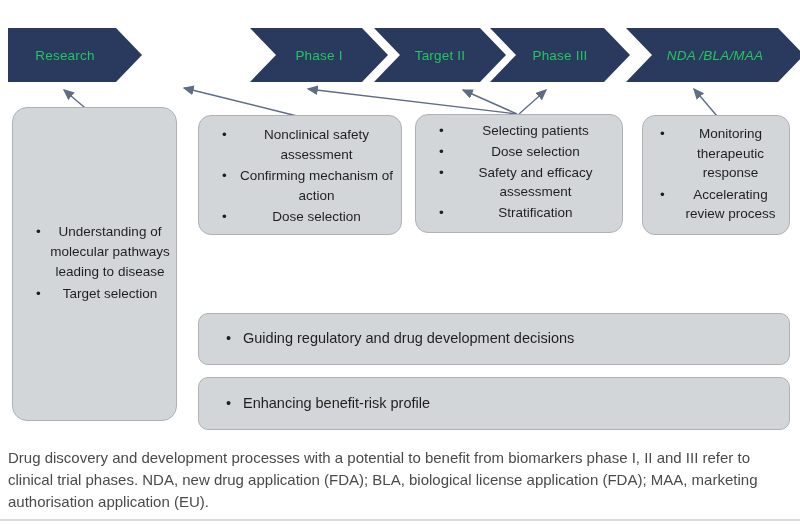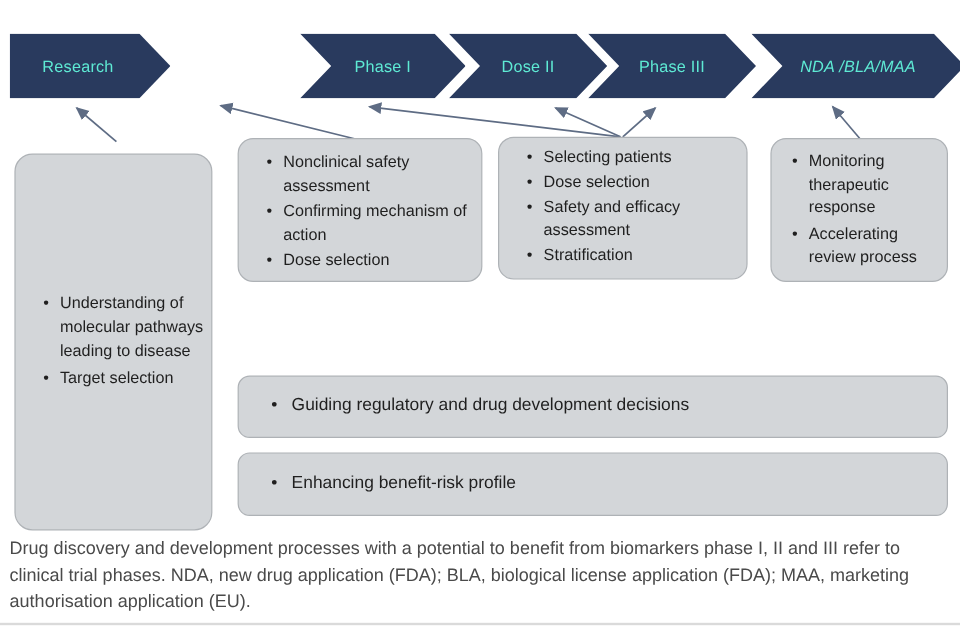--- a/index.html
+++ b/index.html
@@ -2,38 +2,38 @@
 <html><head>
 <meta charset="utf-8">
 <style>
   html,body{margin:0;padding:0;background:#ffffff;}
   .stage{
     position:relative;width:800px;height:524px;background:#ffffff;overflow:hidden;
     font-family:"Liberation Sans", sans-serif;
   }
   
   .chev{
-    position:absolute;top:28px;height:54px;background:#293a5e;color:#5eead4;
+    position:absolute;top:28px;height:54px;background:#293a5e;color:#22c55e;
     display:flex;align-items:center;justify-content:center;
     font-size:13.5px;letter-spacing:.2px;
     padding-left:26px;padding-right:26px;box-sizing:border-box;
   }
   .chev.first{clip-path:polygon(0 0, calc(100% - 26px) 0, 100% 50%, calc(100% - 26px) 100%, 0 100%);padding-left:6px;}
   .chev.mid{clip-path:polygon(0 0, calc(100% - 26px) 0, 100% 50%, calc(100% - 26px) 100%, 0 100%, 26px 50%);}
   
   .connectors{position:absolute;left:0;top:0;pointer-events:none;}
   
   .box{
     position:absolute;background:#d3d6d9;border:1px solid #aeb2b6;border-radius:13px;
     box-sizing:border-box;color:#1f1f1f;
   }
   .box ul{margin:0;padding:0;list-style:none;}
-  .box li{position:relative;padding-left:17px;margin:0 0 2px 0;}
+  .box li{position:relative;padding-left:17px;margin:0 0 2px 0;text-align:center;}
   .box li::before{content:"\2022";position:absolute;left:3px;top:0;}
-  .box-research{left:12px;top:128px;width:165px;height:314px;border-radius:15px;
+  .box-research{left:12px;top:107px;width:165px;height:314px;border-radius:15px;
     display:flex;align-items:center;font-size:13.5px;line-height:1.5;padding:10px 6px 10px 20px;}
   .box-nonclinical{left:198px;top:115px;width:204px;height:120px;
     font-size:13.5px;line-height:1.45;padding:9px 4px 4px 20px;}
   .box-clinical{left:415px;top:114px;width:208px;height:119px;
     font-size:13.5px;line-height:1.4;padding:7px 4px 4px 20px;}
   .box-nda{left:642px;top:115px;width:148px;height:120px;
     display:flex;align-items:center;font-size:13.5px;line-height:1.45;padding:6px 2px 6px 14px;}
   .box-wide{left:198px;width:592px;height:52px;border-radius:10px;
     display:flex;align-items:center;font-size:14.5px;padding-left:24px;}
   .box-wide li{padding-left:20px;}
@@ -48,21 +48,21 @@
   }
   .bottom-rule{position:absolute;left:0;top:519px;width:800px;height:2px;background:#dadada;}
 </style>
 </head>
 <body>
 
 <div class="stage">
 
   <div class="chev first" style="left:8px;width:134px;">Research</div>
   <div class="chev mid" style="left:250px;width:138px;">Phase I</div>
-  <div class="chev mid" style="left:374px;width:132px;">Dose II</div>
+  <div class="chev mid" style="left:374px;width:132px;">Target II</div>
   <div class="chev mid" style="left:490px;width:140px;">Phase III</div>
   <div class="chev mid" style="left:626px;width:178px;font-style:italic;">NDA /BLA/MAA</div>
 
   <svg class="connectors" width="800" height="524" viewBox="0 0 800 524">
     <defs>
       <marker id="ah" markerWidth="9" markerHeight="8" refX="7" refY="3.5" orient="auto">
         <path d="M0,0 L8,3.5 L0,7 z" fill="#5e6c84"></path>
       </marker>
     </defs>
     <line x1="97" y1="118" x2="64" y2="90" stroke="#5e6c84" stroke-width="1.4" marker-end="url(#ah)"></line>

